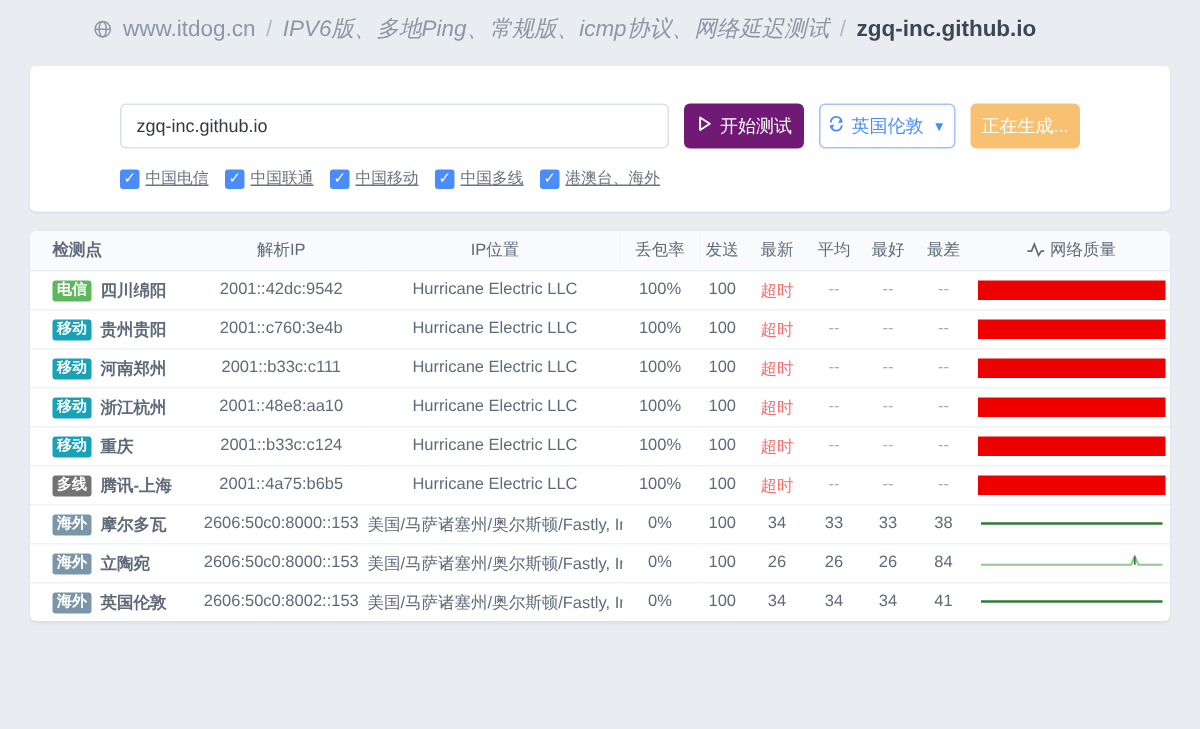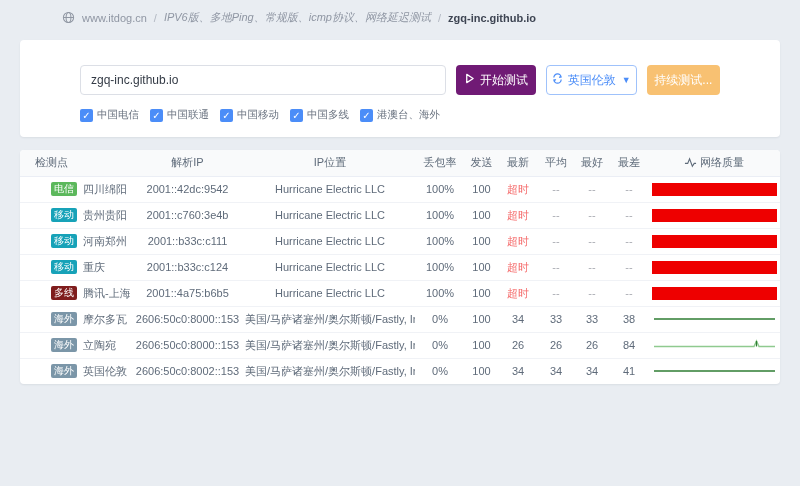--- a/index.html
+++ b/index.html
@@ -6,21 +6,21 @@
   html,body { width:800px; height:486px; }
   body {
     background:#e9edf2;
     font-family:"Liberation Sans","DejaVu Sans",sans-serif;
     overflow:hidden;
   }
   
   .breadcrumb {
     display:flex; align-items:center; gap:7px;
     padding:10px 20px 8px 62px;
-    font-size:11px; color:#9097a3; white-space:nowrap;
+    font-size:15px; color:#9097a3; white-space:nowrap;
   }
   .breadcrumb .sep { color:#b2b8c2; }
   .crumb-site { color:#8f96a3; cursor:pointer; }
   .crumb-mid { color:#8f96a3;font-style:italic; }
   .crumb-target { color:#3e4553; font-weight:bold; }
   .bc-icon { display:inline-flex; }
   
   .card {
     background:#ffffff; border-radius:4px; margin:0 20px;
     box-shadow:0 1px 2px rgba(31,45,61,.08);
@@ -43,40 +43,40 @@
   .btn-generating { width:74px; background:#f8c172; color:#fff; }
   .btn .caret { font-size:9px; margin-left:1px; }
   
   .checkbox-row { display:flex; align-items:center; gap:11px; margin-top:13px; }
   .cb { display:inline-flex; align-items:center; gap:4px; cursor:pointer; }
   .cb-box {
     width:13px; height:13px; border-radius:2px; background:#4b8df8;
     color:#fff; font-size:10px; line-height:13px; text-align:center;
     display:inline-block;
   }
-  .cb-label { font-size:10.5px; color:#6a7380; }
+  .cb-label { font-size:10.5px; color:#6a7380;text-decoration:underline; }
   
   .table-card { margin-top:13px; overflow:hidden; }
   table { width:100%; border-collapse:collapse; table-layout:fixed; }
   thead th {
     background:#f9fafb; height:26px; font-size:11px; font-weight:normal;
     color:#5f6b7a; text-align:center; border-bottom:1px solid #ebeef5;
     white-space:nowrap; overflow:hidden;
   }
   thead th .pulse-icon { vertical-align:-3px; margin-right:3px; }
   tbody td {
     height:26px; font-size:11px; color:#5f6b7a; text-align:center;
     border-bottom:1px solid #f0f2f6; white-space:nowrap; overflow:hidden;
   }
   tbody tr:last-child td { border-bottom:none; }
-  td.c-node, th.c-node { text-align:left; padding-left:15px; }
+  td.c-node, th.c-node { text-align:left; padding-left:15px;font-weight:bold; }
   .badge {
     display:inline-block; min-width:26px; padding:1px 3px; border-radius:2px;
     color:#fff; font-size:10px; line-height:12px; text-align:center;
-    margin-right:6px; vertical-align:1px;margin-left:16px;
+    margin-right:6px; vertical-align:1px;
   }
   .loc { color:#5f6b7a; }
   .timeout { color:#f56c6c; }
   .dash { color:#a8abb2; }
   .red-bar { width:125px; height:13px; margin:0 auto; }
   .quality-cell { vertical-align:middle; }
   .spark { display:block; margin:0 auto; }
 </style>
 </head>
 <body>
@@ -113,21 +113,21 @@
             <path d="M2 5 A4 4 0 0 1 10 5" fill="none" stroke="#4b8df8" stroke-width="1.3"></path>
             <path d="M10 7 A4 4 0 0 1 2 7" fill="none" stroke="#4b8df8" stroke-width="1.3"></path>
             <path d="M9 2.2 L10.2 5 L7.4 5.4 Z" fill="#4b8df8"></path>
             <path d="M3 9.8 L1.8 7 L4.6 6.6 Z" fill="#4b8df8"></path>
           </svg>
       </span>
       <span>英国伦敦</span>
       <span class="caret">▼</span>
     </button>
     <button class="btn btn-generating">
-      <span>持续测试...</span>
+      <span>正在生成...</span>
     </button>
   </div>
   <div class="checkbox-row">
       <label class="cb">
         <span class="cb-box">✓</span>
         <span class="cb-label">中国电信</span>
       </label>
       <label class="cb">
         <span class="cb-box">✓</span>
         <span class="cb-label">中国联通</span>
@@ -221,37 +221,53 @@
     <td class="timeout">超时</td>
     <td class="dash">--</td>
     <td class="dash">--</td>
     <td class="dash">--</td>
     <td class="quality-cell">
             <div class="red-bar" style="background: rgb(238, 0, 0);"></div>
           </td>
   </tr>
         <tr>
     <td class="c-node">
+      <span class="badge" style="background: rgb(23, 162, 184);">移动</span><span class="loc">浙江杭州</span>
+    </td>
+    <td>2001::48e8:aa10</td>
+    <td>Hurricane Electric LLC</td>
+    <td>100%</td>
+    <td>100</td>
+    <td class="timeout">超时</td>
+    <td class="dash">--</td>
+    <td class="dash">--</td>
+    <td class="dash">--</td>
+    <td class="quality-cell">
+            <div class="red-bar" style="background: rgb(238, 0, 0);"></div>
+          </td>
+  </tr>
+        <tr>
+    <td class="c-node">
       <span class="badge" style="background: rgb(23, 162, 184);">移动</span><span class="loc">重庆</span>
     </td>
     <td>2001::b33c:c124</td>
     <td>Hurricane Electric LLC</td>
     <td>100%</td>
     <td>100</td>
     <td class="timeout">超时</td>
     <td class="dash">--</td>
     <td class="dash">--</td>
     <td class="dash">--</td>
     <td class="quality-cell">
             <div class="red-bar" style="background: rgb(238, 0, 0);"></div>
           </td>
   </tr>
         <tr>
     <td class="c-node">
-      <span class="badge" style="background: #7f1d1d;">多线</span><span class="loc">腾讯-上海</span>
+      <span class="badge" style="background: #737373;">多线</span><span class="loc">腾讯-上海</span>
     </td>
     <td>2001::4a75:b6b5</td>
     <td>Hurricane Electric LLC</td>
     <td>100%</td>
     <td>100</td>
     <td class="timeout">超时</td>
     <td class="dash">--</td>
     <td class="dash">--</td>
     <td class="dash">--</td>
     <td class="quality-cell">

